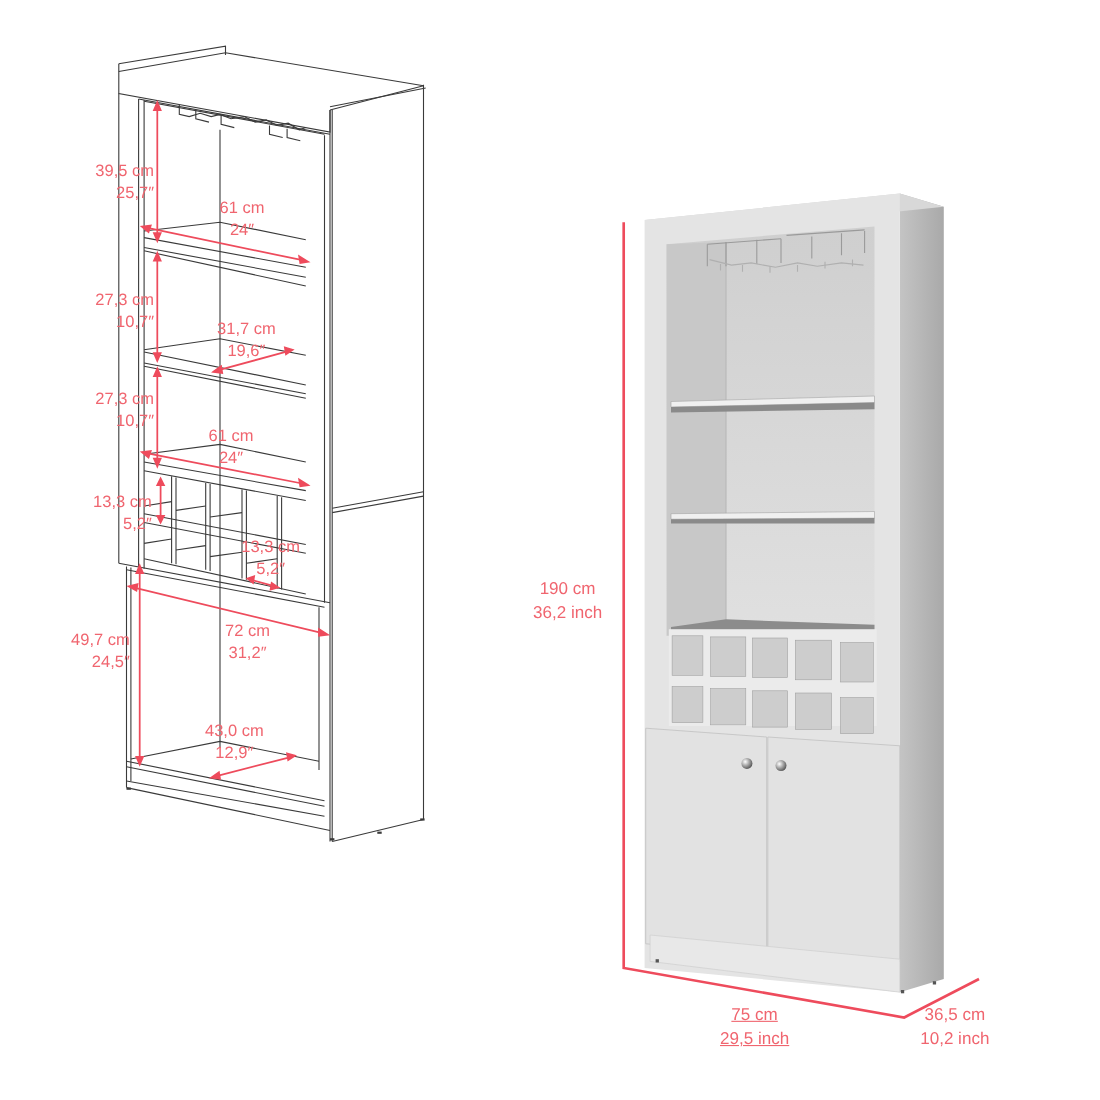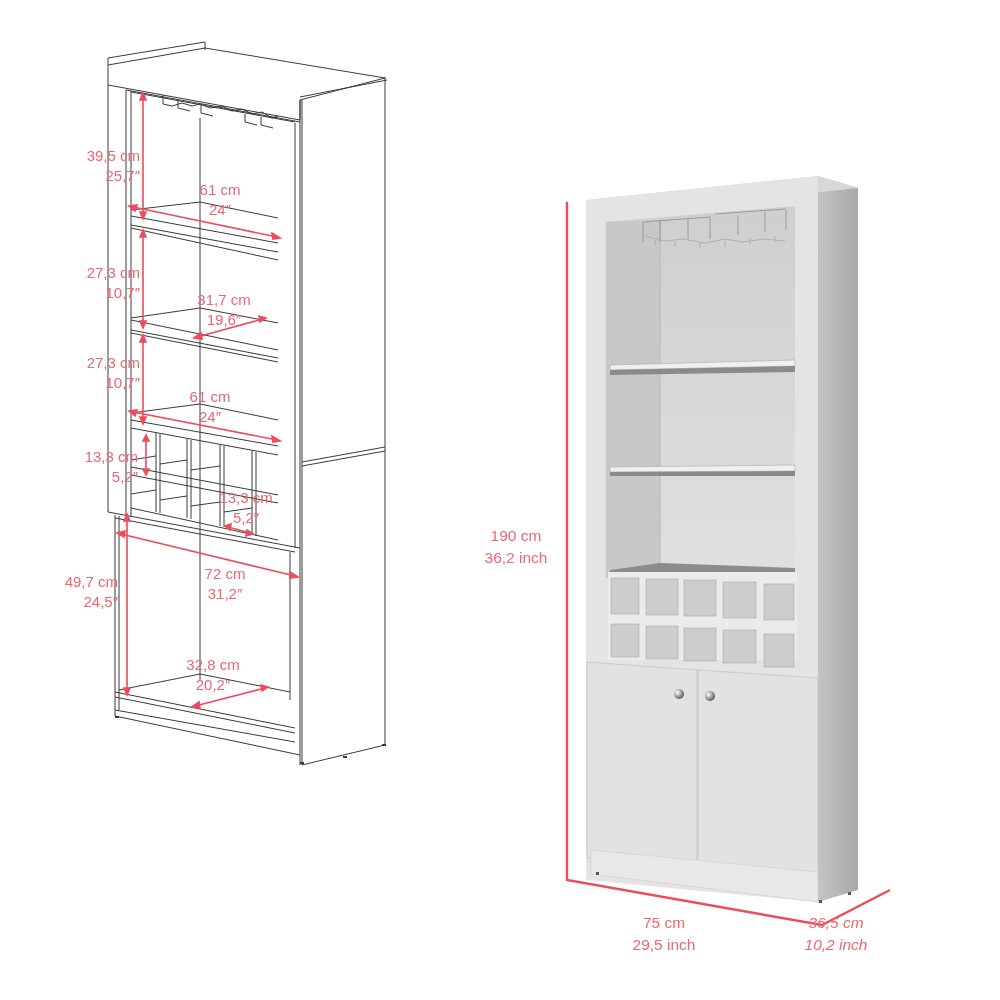--- a/index.html
+++ b/index.html
@@ -258,29 +258,29 @@
   </div>
   <div class="dim-label" style="left:193px; top:564px;margin-left:32px;">
     <span>72 cm</span>
       <span>31,2″</span>
   </div>
   <div class="dim-label right" style="left:118px; top:572px;">
     <span>49,7 cm</span>
       <span>24,5″</span>
   </div>
   <div class="dim-label" style="left:213px; top:655px;">
-    <span>32,8 cm</span>
-      <span>20,2″</span>
+    <span>43,0 cm</span>
+      <span>12,9″</span>
   </div>
 
   <div class="dim-label big" style="left:516px; top:525px;text-align:center;">
     <span>190 cm</span>
       <span>36,2 inch</span>
   </div>
-  <div class="dim-label big" style="left:664px; top:912px;">
+  <div class="dim-label big" style="left:686px; top:912px;text-decoration:underline;">
     <span>75 cm</span>
       <span>29,5 inch</span>
   </div>
-  <div class="dim-label big" style="left:836px; top:912px;font-style:italic;">
+  <div class="dim-label big" style="left:868px; top:912px;">
     <span>36,5 cm</span>
       <span>10,2 inch</span>
   </div>
 </div>
 
 </body></html>

